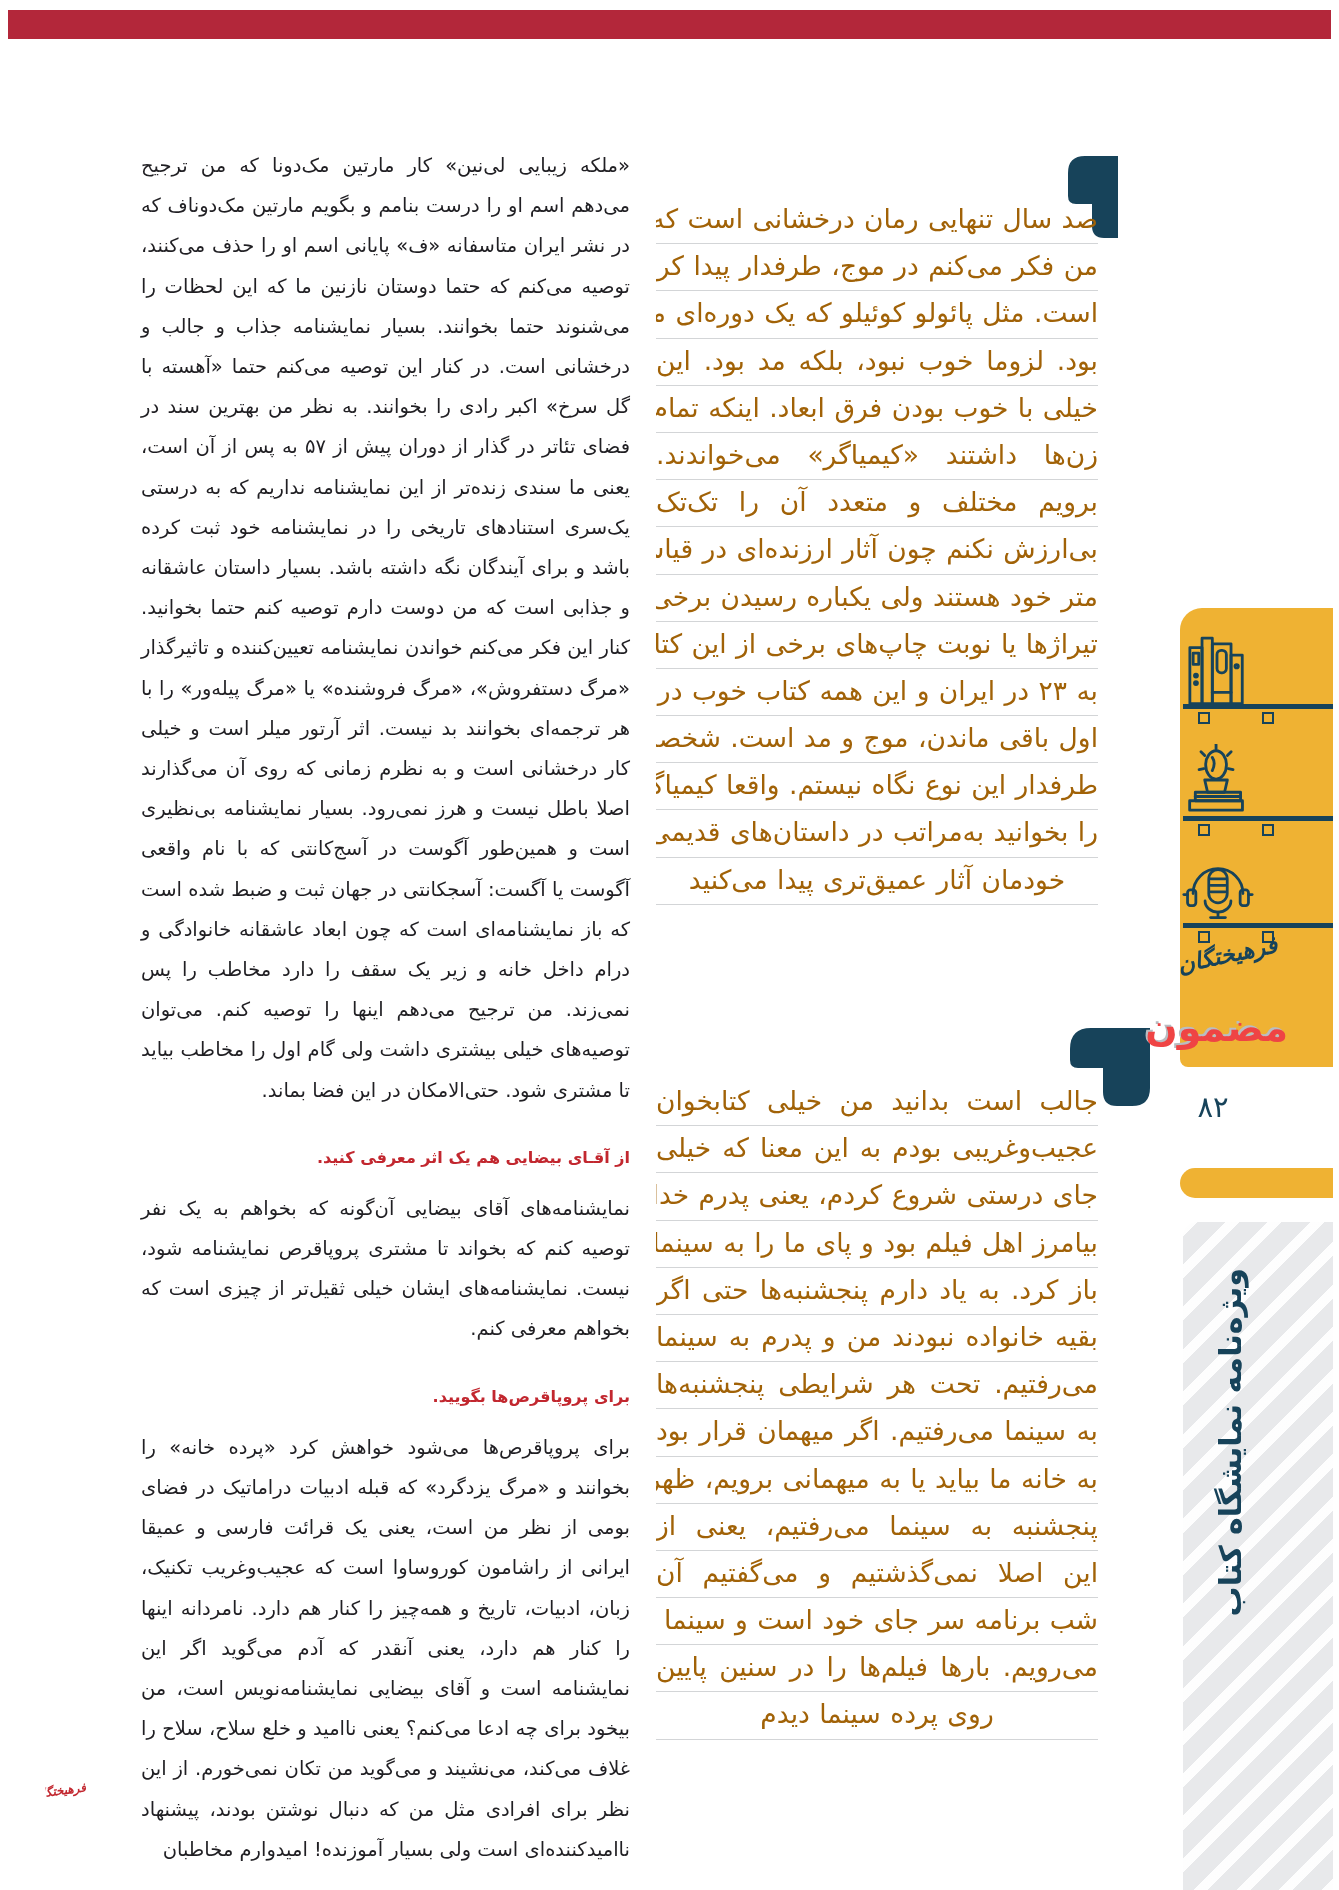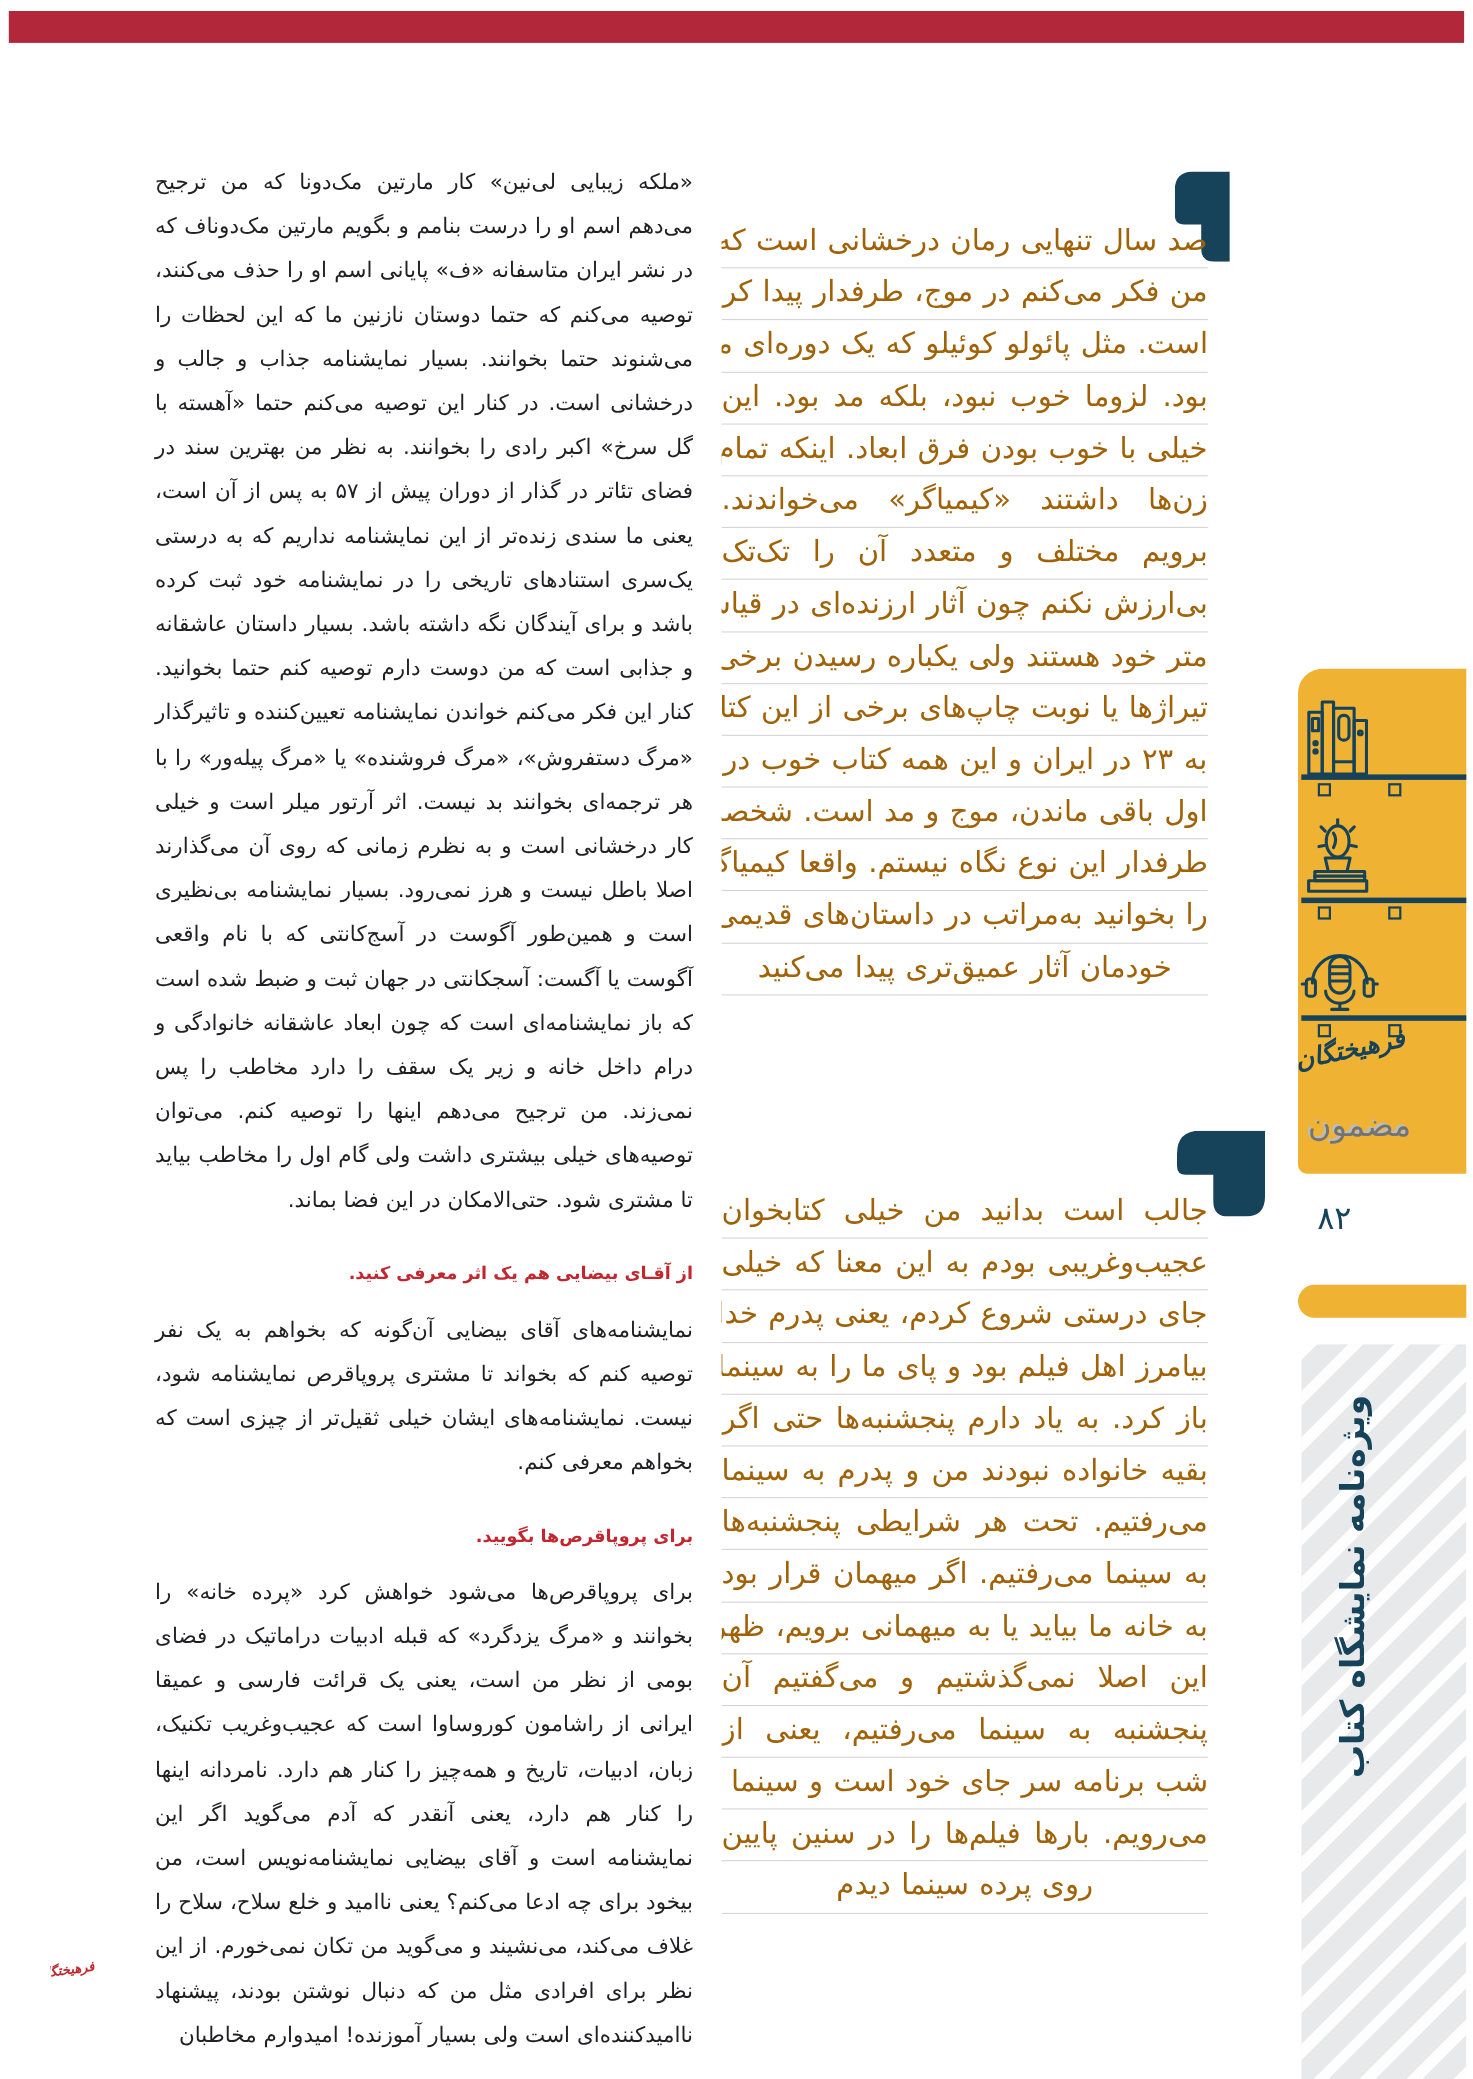--- a/index.html
+++ b/index.html
@@ -25,22 +25,22 @@
   .qmark.a{left:1068px;top:156px;width:50px;height:82px;}
   .qmark.b{left:1070px;top:1028px;width:80px;height:78px;}
   
   .tab{position:absolute;left:1180px;top:608px;width:153px;height:459px;background:#efb233;
        border-radius:22px 0 0 8px;}
   .shelf{position:absolute;left:1183px;width:150px;height:5px;background:#17435a;}
   .foot{position:absolute;width:8px;height:8px;border:2.5px solid #17435a;background:transparent;}
   .shelficon{position:absolute;stroke:#17435a;fill:none;stroke-width:3;stroke-linejoin:round;stroke-linecap:round;}
   .brand{position:absolute;left:1182px;top:942px;width:96px;color:#17435a;font-weight:bold;
          font-style:italic;font-size:23px;text-align:center;transform:rotate(-12deg);line-height:1.1;}
-  .section-label{position:absolute;left:1184px;top:1006px;width:104px;color:#737373;font-weight:normal;
-         font-size:29px;text-align:center;text-shadow:-2px -2px 0 #b9bdc2;}
+  .section-label{position:absolute;left:1184px;top:1006px;width:104px;color:#ef4444;font-weight:bold;
+         font-size:38px;text-align:center;text-shadow:-2px -2px 0 #b9bdc2;}
   .page-number{position:absolute;left:1183px;top:1090px;width:60px;color:#17435a;
          font-size:29px;font-weight:normal;text-align:center;}
   
   .pillbar{position:absolute;left:1180px;top:1168px;width:153px;height:30px;background:#efb233;
            border-radius:15px 0 0 15px;}
   
   .stripe-panel{position:absolute;left:1183px;top:1222px;width:150px;height:668px;
       background:#e8e9eb;border-radius:16px 0 0 0;
       background-image:repeating-linear-gradient(135deg,rgba(255,255,255,.95) 0 10px,rgba(255,255,255,0) 10px 30px);}
   .vlabel{position:absolute;left:808px;top:1268px;width:400px;height:46px;
@@ -94,22 +94,22 @@
   <div class="pq pq2">
       <div class="pq-line">جالب است بدانید من خیلی کتابخوان</div>
       <div class="pq-line">عجیب‌وغریبی بودم به این معنا که خیلی</div>
       <div class="pq-line">جای درستی شروع کردم، یعنی پدرم خدا</div>
       <div class="pq-line">بیامرز اهل فیلم بود و پای ما را به سینما</div>
       <div class="pq-line">باز کرد. به یاد دارم پنجشنبه‌ها حتی اگر</div>
       <div class="pq-line">بقیه خانواده نبودند من و پدرم به سینما</div>
       <div class="pq-line">می‌رفتیم. تحت هر شرایطی پنجشنبه‌ها</div>
       <div class="pq-line">به سینما می‌رفتیم. اگر میهمان قرار بود</div>
       <div class="pq-line">به خانه ما بیاید یا به میهمانی برویم، ظهر</div>
+      <div class="pq-line">پنجشنبه به سینما می‌رفتیم، یعنی از</div>
       <div class="pq-line">این اصلا نمی‌گذشتیم و می‌گفتیم آن</div>
-      <div class="pq-line">پنجشنبه به سینما می‌رفتیم، یعنی از</div>
       <div class="pq-line">شب برنامه سر جای خود است و سینما را</div>
       <div class="pq-line">می‌رویم. بارها فیلم‌ها را در سنین پایین</div>
       <div class="pq-line last">روی پرده سینما دیدم</div>
     </div>
 
   <div class="tab"></div>
 
   <svg class="shelficon" style="left:1188px;top:634px;width:58px;height:72px;" viewBox="0 0 62 76">
     <rect x="2" y="14" width="13" height="60"></rect>
     <rect x="5.5" y="20" width="6" height="12"></rect>

